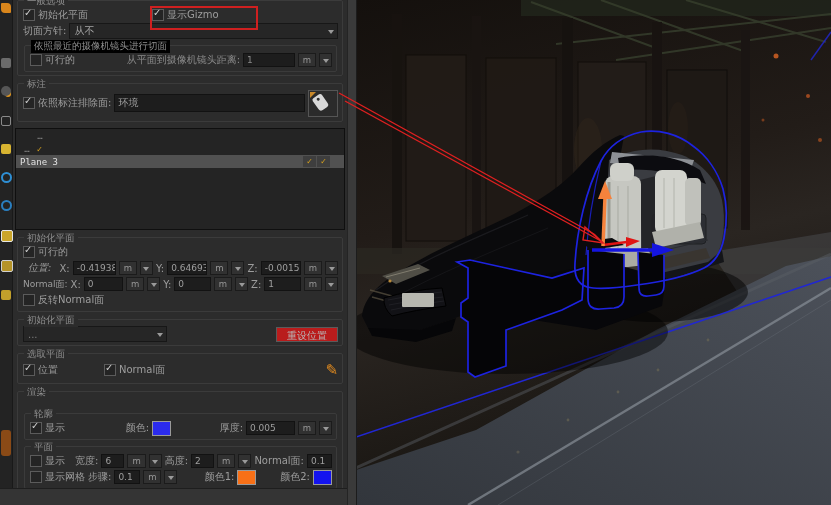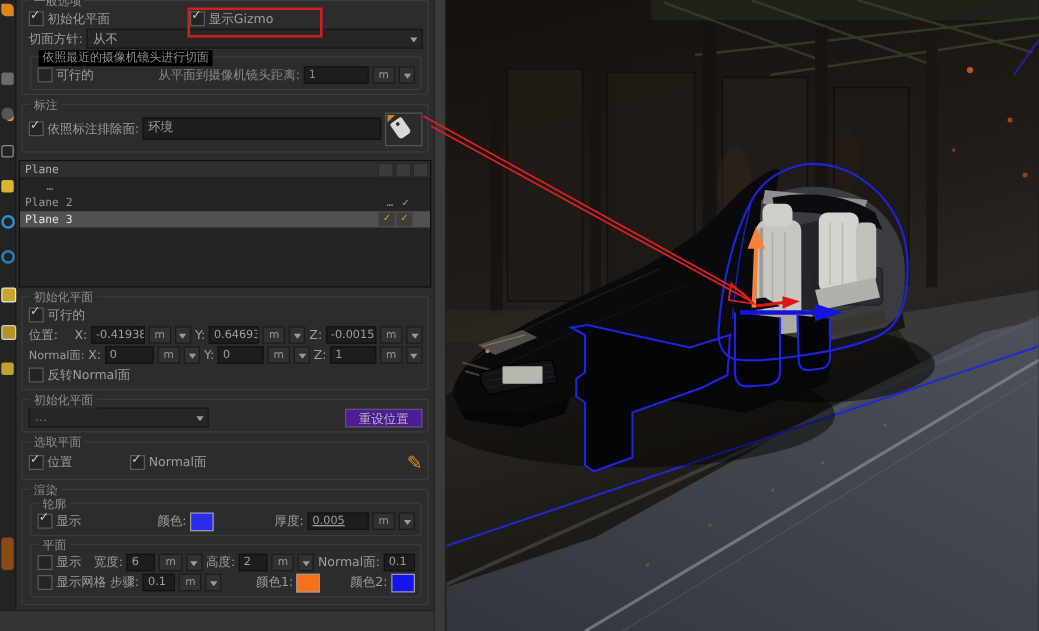--- a/index.html
+++ b/index.html
@@ -17,21 +17,21 @@
   .row{display:flex;align-items:center;height:16px;gap:3px;}
   .lbl{color:#9d9d9d;white-space:nowrap;}
   .cb{width:10px;height:10px;border:1px solid #5b5b5b;background:#242424;position:relative;flex:0 0 auto;}
   .cb.checked::after{content:"✓";position:absolute;left:0px;top:-3px;font-size:10px;color:#cfcfcf;}
   .field{background:#1d1d1d;border:1px solid #121212;color:#9f9f9f;font-size:9px;height:12px;line-height:12px;padding:0 3px;overflow:hidden;white-space:nowrap;}
   .unitbox{background:#313131;border:1px solid #1b1b1b;height:12px;line-height:12px;padding:0 4px;font-size:8.5px;color:#989898;flex:0 0 auto;}
   .caret{width:13px;height:14px;background:#313131;border:1px solid #1b1b1b;box-sizing:border-box;display:flex;align-items:center;justify-content:center;flex:0 0 auto;}
   .caret::after{content:"";border:3px solid transparent;border-top:4px solid #9a9a9a;margin-top:4px;}
   .dropdown{flex:1;display:flex;align-items:center;background:#262626;border:1px solid #171717;height:14px;padding-left:4px;color:#a5a5a5;}
   .dropdown .dd-sp{flex:1;}
-  .btn{background:#4c1d95;border:1px solid #5a5a5a;color:#b8b8b8;height:15px;line-height:15px;padding:0 10px;font-size:10px;}
+  .btn{background:#b91c1c;border:1px solid #5a5a5a;color:#b8b8b8;height:15px;line-height:15px;padding:0 10px;font-size:10px;}
   .swatch{width:17px;height:13px;border:1px solid #9a9a9a;flex:0 0 auto;}
   
   #planelist{margin:6px 2px;background:#242424;border:1px solid #0f0f0f;height:100px;font-family:"DejaVu Sans Mono",monospace;font-size:9px;}
   .pl-head{display:flex;align-items:center;background:#2f2f2f;border-bottom:1px solid #1a1a1a;height:13px;color:#b0b0b0;padding-left:4px;}
   .pl-hbox{width:11px;height:10px;background:#3a3a3a;border:1px solid #262626;margin-right:1px;flex:0 0 auto;}
   .pl-row{display:flex;align-items:center;height:13px;color:#989898;padding-left:4px;}
   .pl-row.sel{background:#515151;color:#e2e2e2;}
   .pl-name{flex:1;}
   .pl-cell{width:13px;text-align:center;color:#d7a21d;font-size:9px;flex:0 0 auto;}
   .pl-cell.dots{color:#8d8d8d;letter-spacing:-1px;}
@@ -106,53 +106,46 @@
       <span class="lbl">依照标注排除面:</span>
       <span class="field" style="flex:1;height:16px;line-height:16px;font-size:10px;">环境</span>
       <span class="tagbtn">
         <span class="corner"></span>
         <span class="tagicon"></span>
       </span>
     </div>
   </div>
 
   <div id="planelist">
-    <div class="pl-head">
-      <span class="pl-name">Plane</span>
-      <span class="pl-hbox"></span>
-      <span class="pl-hbox"></span>
-      <span class="pl-hbox"></span>
-    </div>
     <div class="pl-row">
       <span class="pl-cell"></span>
       <span class="pl-cell dots">…</span>
       <span class="pl-cell"></span>
     </div>
     <div class="pl-row">
-      <span class="pl-name">Plane 2</span>
       <span class="pl-cell dots">…</span>
       <span class="pl-cell">✓</span>
       <span class="pl-cell"></span>
     </div>
     <div class="pl-row sel">
       <span class="pl-name">Plane 3</span>
       <span class="pl-cell mark">✓</span>
       <span class="pl-cell mark">✓</span>
       <span class="pl-cell"></span>
     </div>
   </div>
 
   <div class="grp">
     <span class="legend">初始化平面</span>
     <div class="row">
       <span class="cb checked"></span>
       <span class="lbl">可行的</span>
     </div>
     <div class="row">
-      <span class="lbl" style="width:46px;text-align:left;">位置:</span>
+      <span class="lbl" style="width:46px;text-align:center;font-style:italic;">位置:</span>
       <span class="lbl">X:</span>
       <span class="field" style="width:48px;">-0.419385</span>
       <span class="unitbox">m</span>
         <span class="caret"></span>
       <span class="lbl">Y:</span>
       <span class="field" style="width:44px;">0.64693</span>
       <span class="unitbox">m</span>
         <span class="caret"></span>
       <span class="lbl">Z:</span>
       <span class="field" style="width:44px;">-0.001533</span>
@@ -201,31 +194,31 @@
       <span style="width:40px;"></span>
       <span class="cb checked"></span>
       <span class="lbl">Normal面</span>
       <span class="sp"></span>
       <span class="pencil">✎</span>
     </div>
   </div>
 
   <div class="grp" style="padding-top:8px;">
     <span class="legend">渲染</span>
-    <div class="grp sub" style="margin-top:2px;">
+    <div class="grp sub" style="margin-top:13px;">
       <span class="legend">轮廓</span>
       <div class="row">
         <span class="cb checked"></span>
         <span class="lbl">显示</span>
         <span style="width:62px;"></span>
         <span class="lbl">颜色:</span>
         <span class="swatch" style="background: rgb(43, 43, 238);"></span>
         <span style="width:48px;"></span>
         <span class="lbl">厚度:</span>
-        <span class="field" style="width:46px;text-decoration:underline;">0.005</span>
+        <span class="field" style="width:46px;">0.005</span>
         <span class="unitbox">m</span>
         <span class="caret"></span>
       </div>
     </div>
     <div class="grp sub">
       <span class="legend">平面</span>
       <div class="row">
         <span class="cb"></span>
         <span class="lbl">显示</span>
         <span style="width:8px;"></span>

